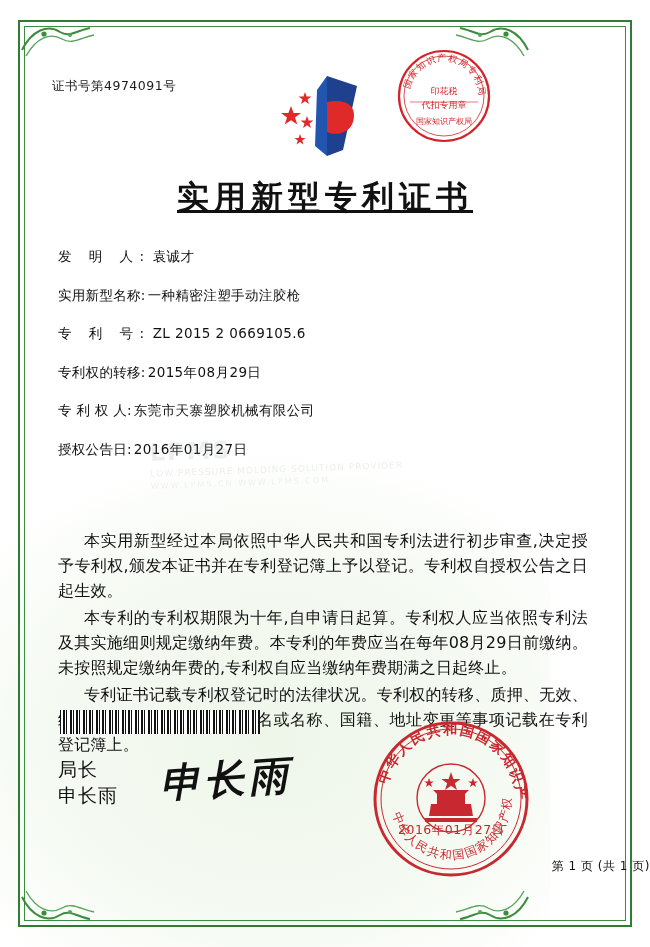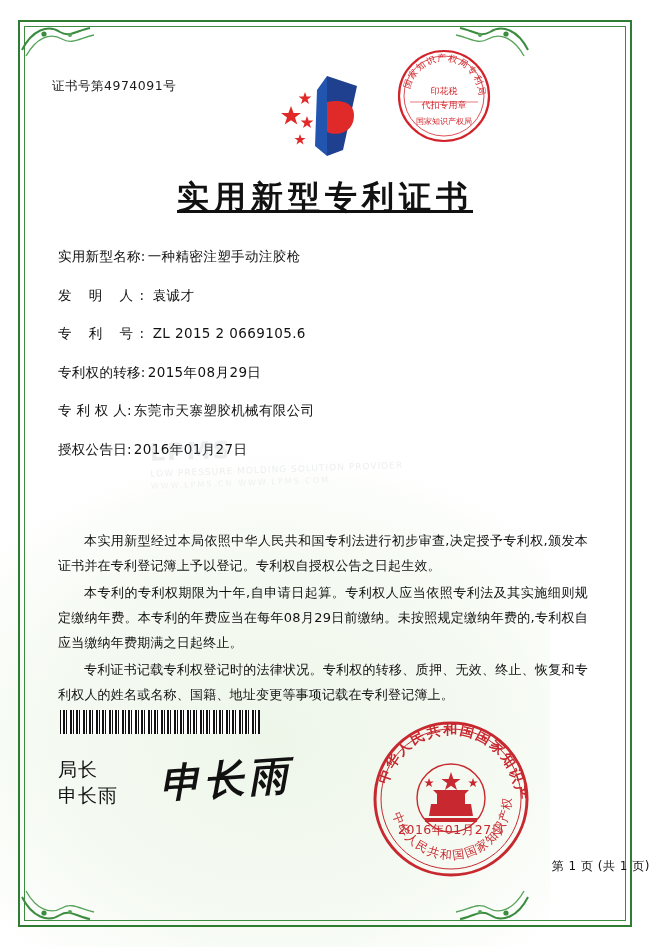--- a/index.html
+++ b/index.html
@@ -136,21 +136,21 @@
     color: #a8aeb4;
     letter-spacing: 2px;
     margin-top: 3px;
   }
 
   
   .paragraphs {
     position: absolute;
     left: 58px; top: 528px;
     width: 530px;
-    font-size: 13px;
+    font-size: 16px;
     line-height: 25px;
     color: #111111;
     text-align: justify;
   }
   .paragraphs p {
     margin: 0 0 2px 0;
     text-indent: 26px;
     letter-spacing: 0.2px;
   }
 
@@ -274,26 +274,26 @@
       <text x="48" y="60" text-anchor="middle" font-size="9" fill="#d2232a">代扣专用章</text>
       <text x="48" y="76" text-anchor="middle" font-size="8" fill="#d2232a">国家知识产权局</text>
       <line x1="14" y1="54" x2="82" y2="54" stroke="#d2232a" stroke-width="0.6"></line>
     </svg>
   </div>
 
   <div class="main-title">实用新型专利证书</div>
 
   <div class="fields">
     <div class="field-row">
+      <span class="field-label spaced">发 明 人:</span>
+      <span class="field-value">袁诚才</span>
+    </div>
+    <div class="field-row">
       <span class="field-label">实用新型名称:</span>
       <span class="field-value">一种精密注塑手动注胶枪</span>
-    </div>
-    <div class="field-row">
-      <span class="field-label spaced">发 明 人:</span>
-      <span class="field-value">袁诚才</span>
     </div>
     <div class="field-row">
       <span class="field-label spaced">专 利 号:</span>
       <span class="field-value">ZL 2015 2 0669105.6</span>
     </div>
     <div class="field-row">
       <span class="field-label">专利权的转移:</span>
       <span class="field-value">2015年08月29日</span>
     </div>
     <div class="field-row">

